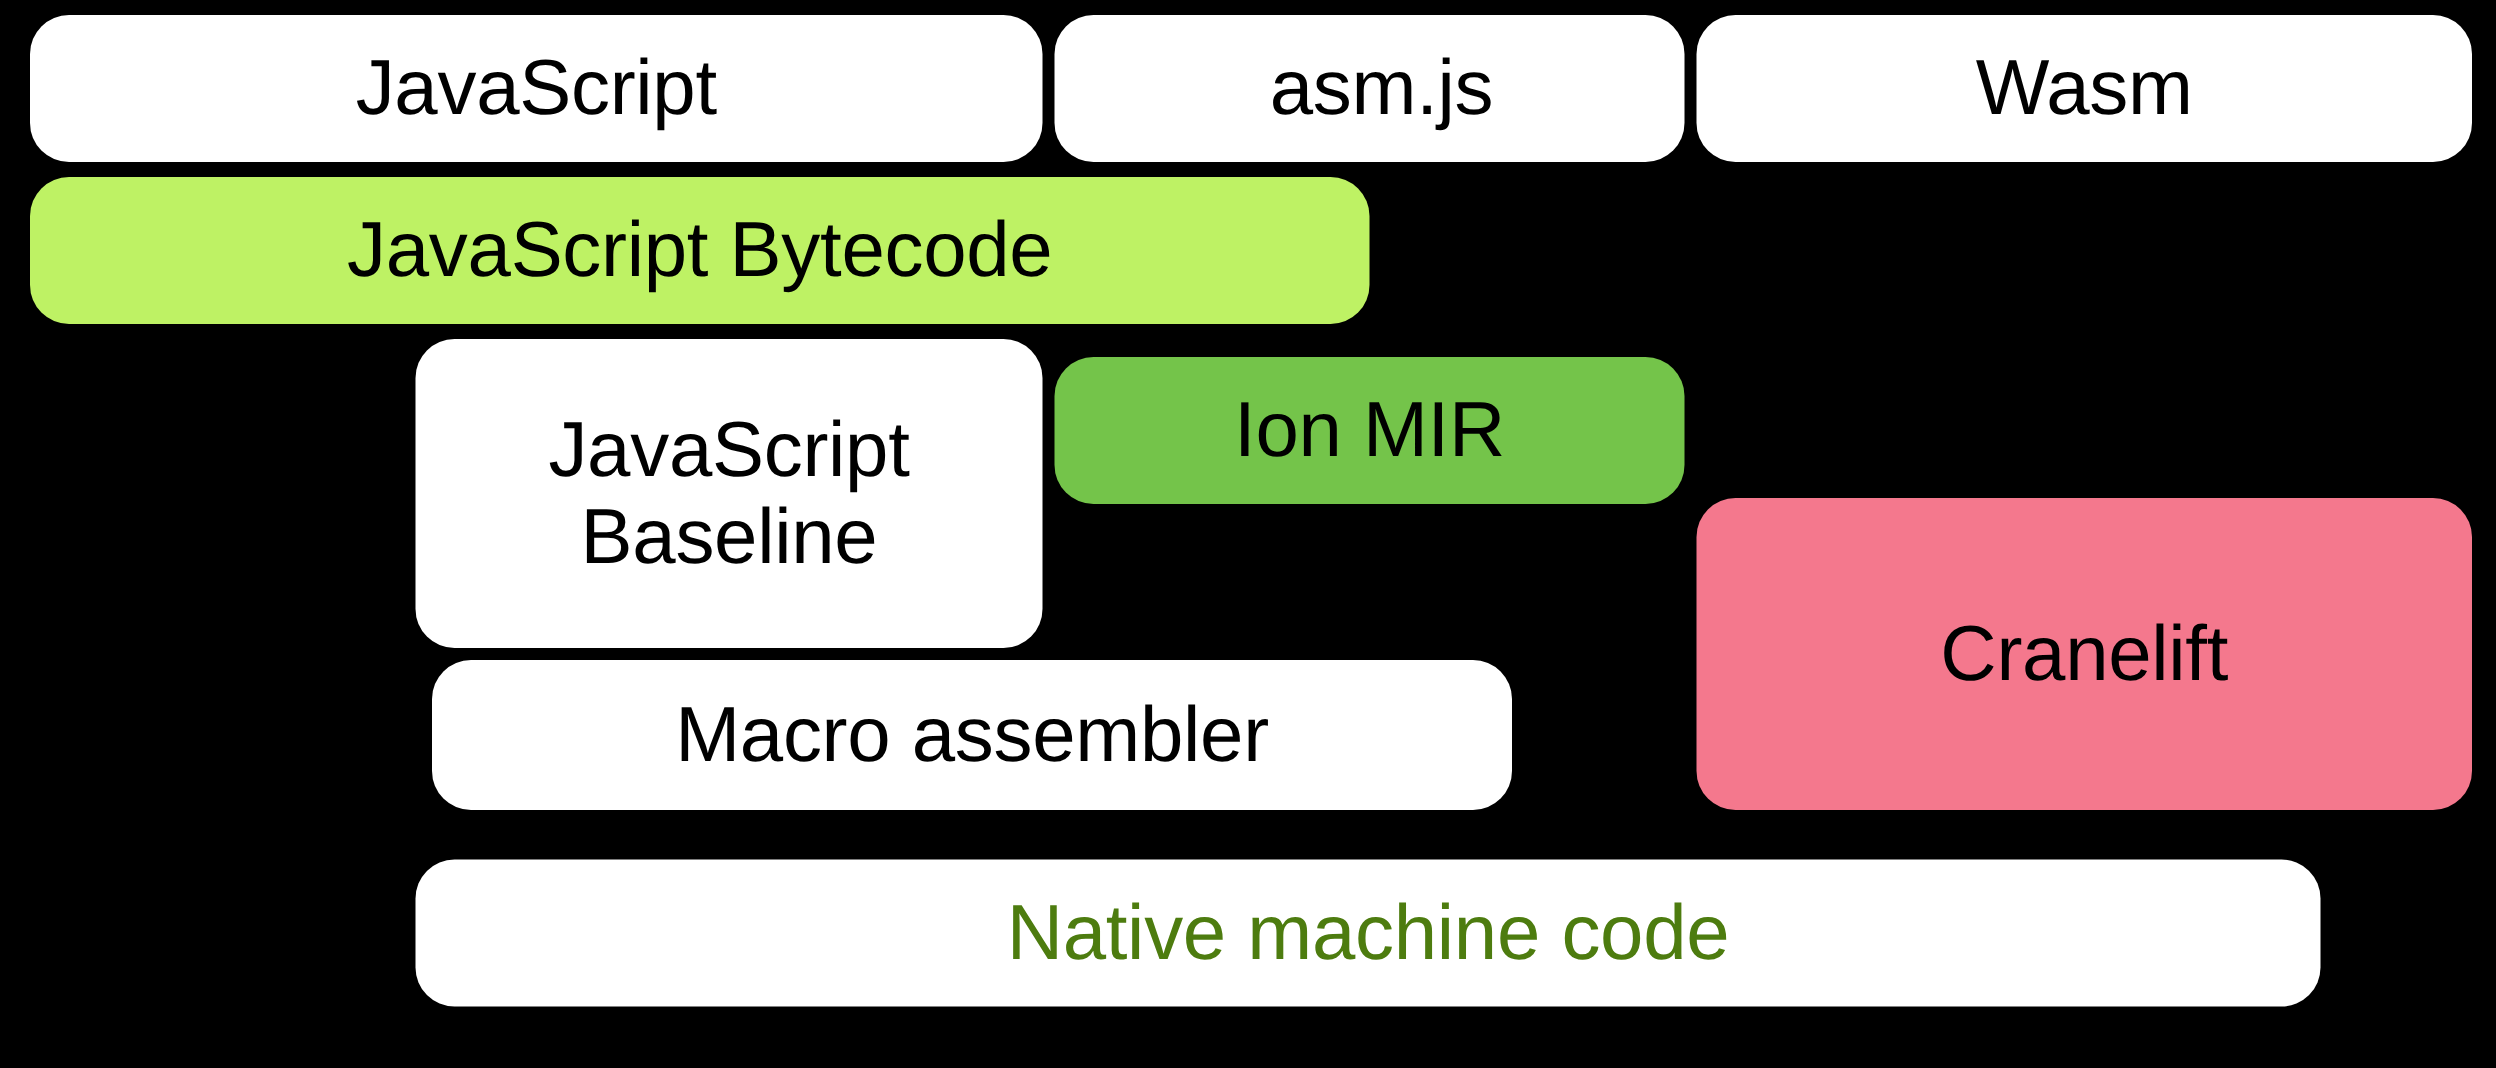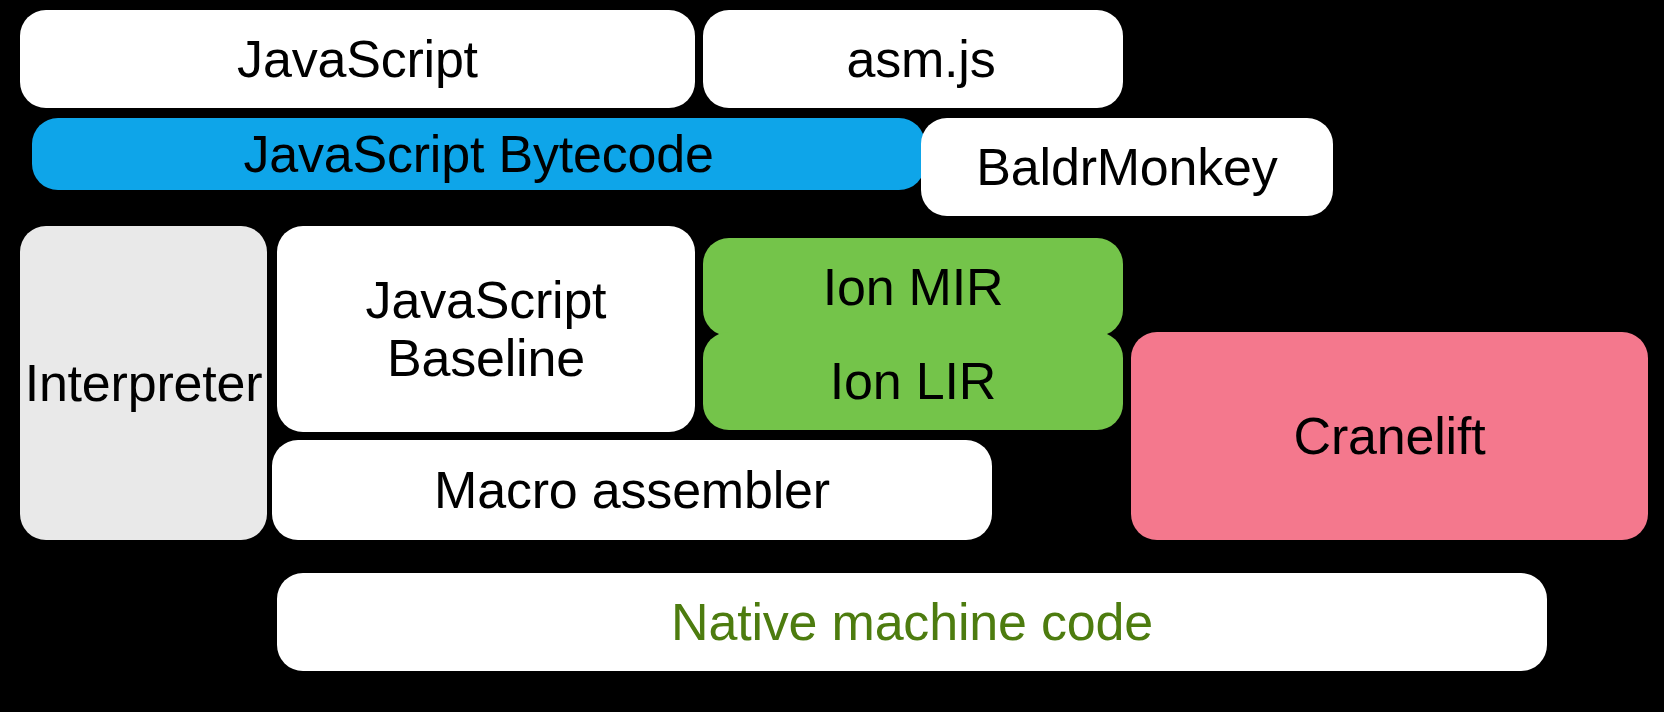--- a/index.html
+++ b/index.html
@@ -38,23 +38,21 @@
   .node.grey    { background: #E9E9E9; }
   .node.green   { background: #74C44A; }
   .node.pink    { background: #F4788D; }
 </style>
 </head>
 <body>
 
 <div id="stack" style="background: rgb(0, 0, 0);">
     <div class="node white" style="left: 20px; top: 10px; width: 675px; height: 98px; background: rgb(255, 255, 255); color: rgb(0, 0, 0);">JavaScript</div>
     <div class="node white" style="left: 703px; top: 10px; width: 420px; height: 98px; background: rgb(255, 255, 255); color: rgb(0, 0, 0); padding-left: 16px;">asm.js</div>
-    <div class="node white" style="left: 32px; top: 118px; width: 893px; height: 72px; background: #0ea5e9; color: rgb(0, 0, 0);">JavaScript Bytecode</div>
-    <div class="node white" style="left: 921px; top: 118px; width: 412px; height: 98px; background: rgb(255, 255, 255); color: rgb(0, 0, 0);">BaldrMonkey</div>
-    <div class="node grey" style="left: 20px; top: 226px; width: 247px; height: 314px; background: rgb(233, 233, 233); color: rgb(0, 0, 0);">Interpreter</div>
+    <div class="node white" style="left: 1131px; top: 10px; width: 517px; height: 98px; background: rgb(255, 255, 255); color: rgb(0, 0, 0);">Wasm</div>
+    <div class="node white" style="left: 20px; top: 118px; width: 893px; height: 98px; background: #bef264; color: rgb(0, 0, 0);">JavaScript Bytecode</div>
     <div class="node white" style="left: 277px; top: 226px; width: 418px; height: 206px; background: rgb(255, 255, 255); color: rgb(0, 0, 0);">JavaScript
 Baseline</div>
     <div class="node green" style="left: 703px; top: 226px; width: 420px; height: 98px; background: rgb(116, 196, 74); color: rgb(0, 0, 0); margin-top: 12px;">Ion MIR</div>
-    <div class="node green" style="left: 703px; top: 332px; width: 420px; height: 98px; background: rgb(116, 196, 74); color: rgb(0, 0, 0);">Ion LIR</div>
-    <div class="node white" style="left: 272px; top: 440px; width: 720px; height: 100px; background: rgb(255, 255, 255); color: rgb(0, 0, 0);">Macro assembler</div>
+    <div class="node white" style="left: 288px; top: 440px; width: 720px; height: 100px; background: rgb(255, 255, 255); color: rgb(0, 0, 0);">Macro assembler</div>
     <div class="node pink" style="left: 1131px; top: 332px; width: 517px; height: 208px; background: rgb(244, 120, 141); color: rgb(0, 0, 0); text-align: center;">Cranelift</div>
     <div class="node white" style="left: 277px; top: 548px; width: 1270px; height: 98px; background: rgb(255, 255, 255); color: #4d7c0f; margin-top: 25px;">Native machine code</div>
   </div>
 
 </body></html>

